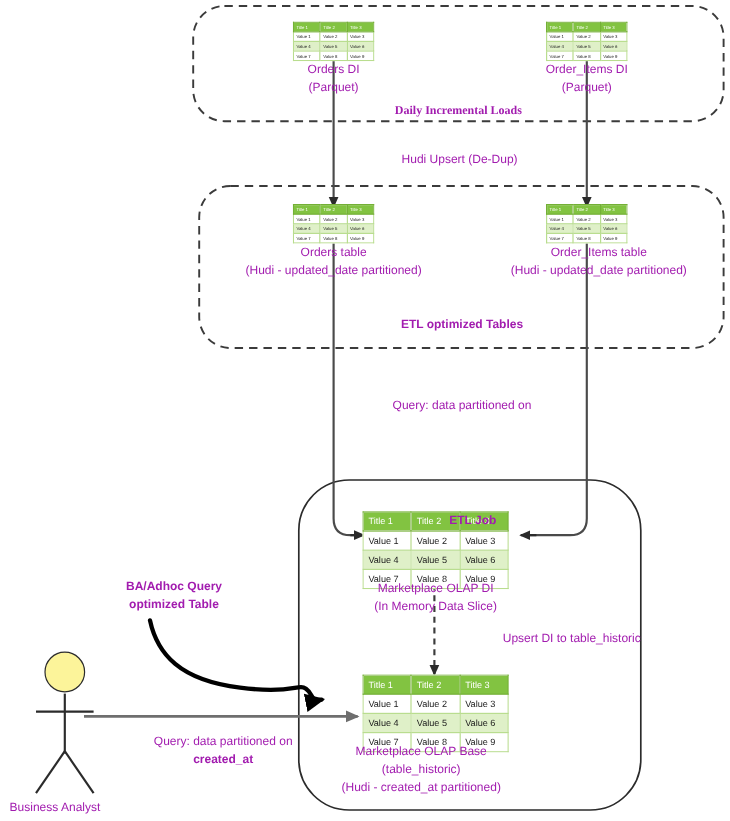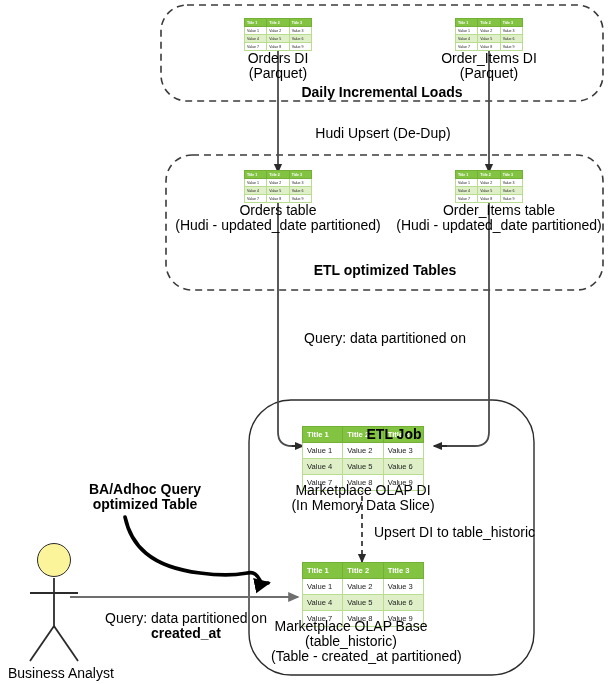--- a/index.html
+++ b/index.html
@@ -21,22 +21,22 @@
   svg.layer {
     position: absolute;
     left: 0;
     top: 0;
     width: 608px;
     height: 684px;
     pointer-events: none;
   }
   .lbl {
     position: absolute;
-    font-size: 14px;
-    color: #000000;
+    font-size: 10px;
+    color: #a21caf;
     line-height: 15px;
     text-align: center;
     white-space: nowrap;
   }
   .lbl.bold {
     font-weight: bold;
   }
   .lbl .b {
     font-weight: bold;
   }
@@ -51,21 +51,21 @@
   }
   .mini-table td {
     border: 1px solid #b9dd8f;
     padding: 0;
     overflow: hidden;
     white-space: nowrap;
   }
   .mini-table .hrow td {
     background: #82c341;
     color: #ffffff;
-    font-weight: bold;
+    font-weight: normal;
     border-color: #74b036;
     margin-top: 24px;
   }
   .mini-table .wrow td {
     background: #ffffff;
     color: #1b1b1b;
   }
   .mini-table .grow td {
     background: #dff0c8;
     color: #1b1b1b;
@@ -307,21 +307,21 @@
   <div class="lbl" style="left:218px; top:51px; width:120px;">
     <div>Orders DI</div>
     <div>(Parquet)</div>
   </div>
 
   <div class="lbl" style="left:424px; top:51px; width:130px;">
     <div>Order_Items DI</div>
     <div>(Parquet)</div>
   </div>
 
-  <div class="lbl bold" style="left:300px; top:85px; width:164px;">Daily Incremental Loads</div>
+  <div class="lbl bold" style="left:300px; top:85px; width:164px;font-family:Liberation Serif, serif;">Daily Incremental Loads</div>
 
   <div class="lbl" style="left:308px; top:126px; width:150px;">Hudi Upsert (De-Dup)</div>
 
   <div class="lbl" style="left:158px; top:203px; width:240px;">
     <div>Orders table</div>
     <div>(Hudi - updated_date partitioned)</div>
   </div>
 
   <div class="lbl" style="left:379px; top:203px; width:240px;">
     <div>Order_Items table</div>
@@ -339,21 +339,21 @@
   <div class="lbl" style="left:283px; top:483px; width:160px;">
     <div>Marketplace OLAP DI</div>
     <div>(In Memory Data Slice)</div>
   </div>
 
   <div class="lbl" style="left:374px; top:525px; width:160px; text-align:right;">Upsert DI to table_historic</div>
 
   <div class="lbl" style="left:271px; top:619px; width:160px;">
     <div>Marketplace OLAP Base</div>
     <div>(table_historic)</div>
-    <div>(Table - created_at partitioned)</div>
+    <div>(Hudi - created_at partitioned)</div>
   </div>
 
   <div class="lbl bold" style="left:55px; top:482px; width:180px;">
     <div>BA/Adhoc Query</div>
     <div>optimized Table</div>
   </div>
 
   <div class="lbl" style="left:93px; top:611px; width:186px;">
     <div>Query: data partitioned on</div>
     <div class="b">created_at</div>

